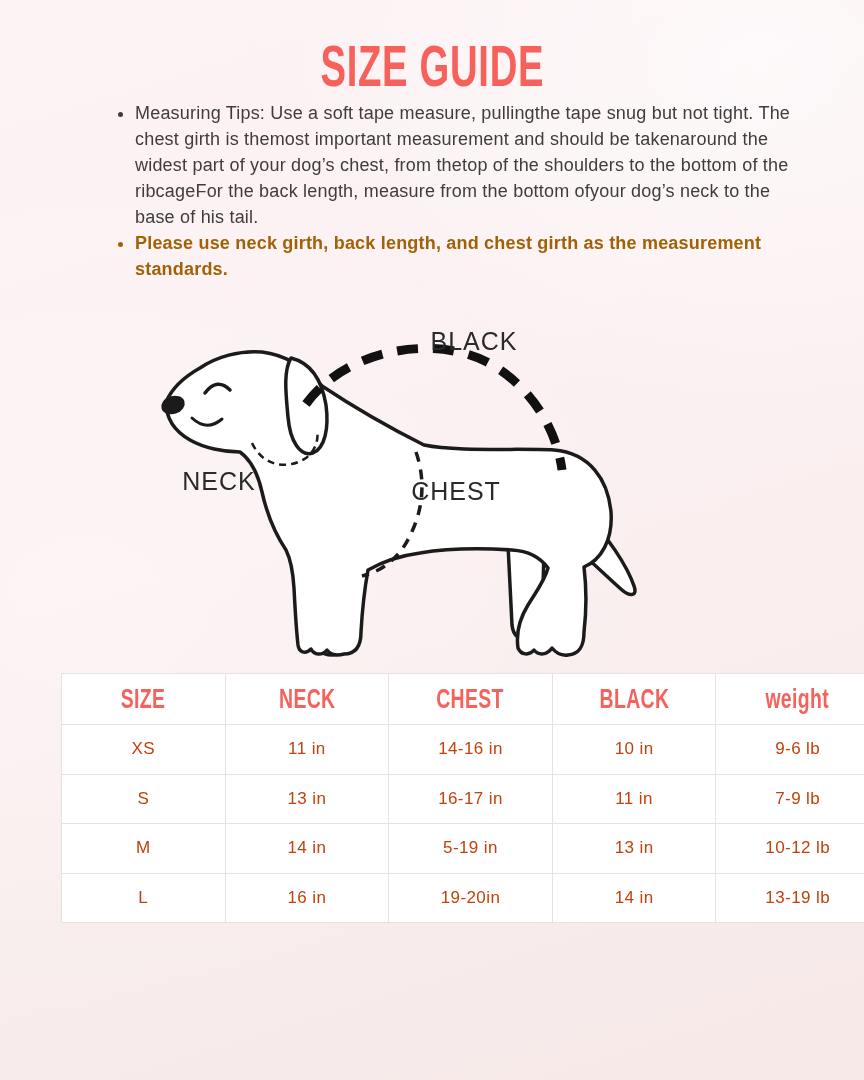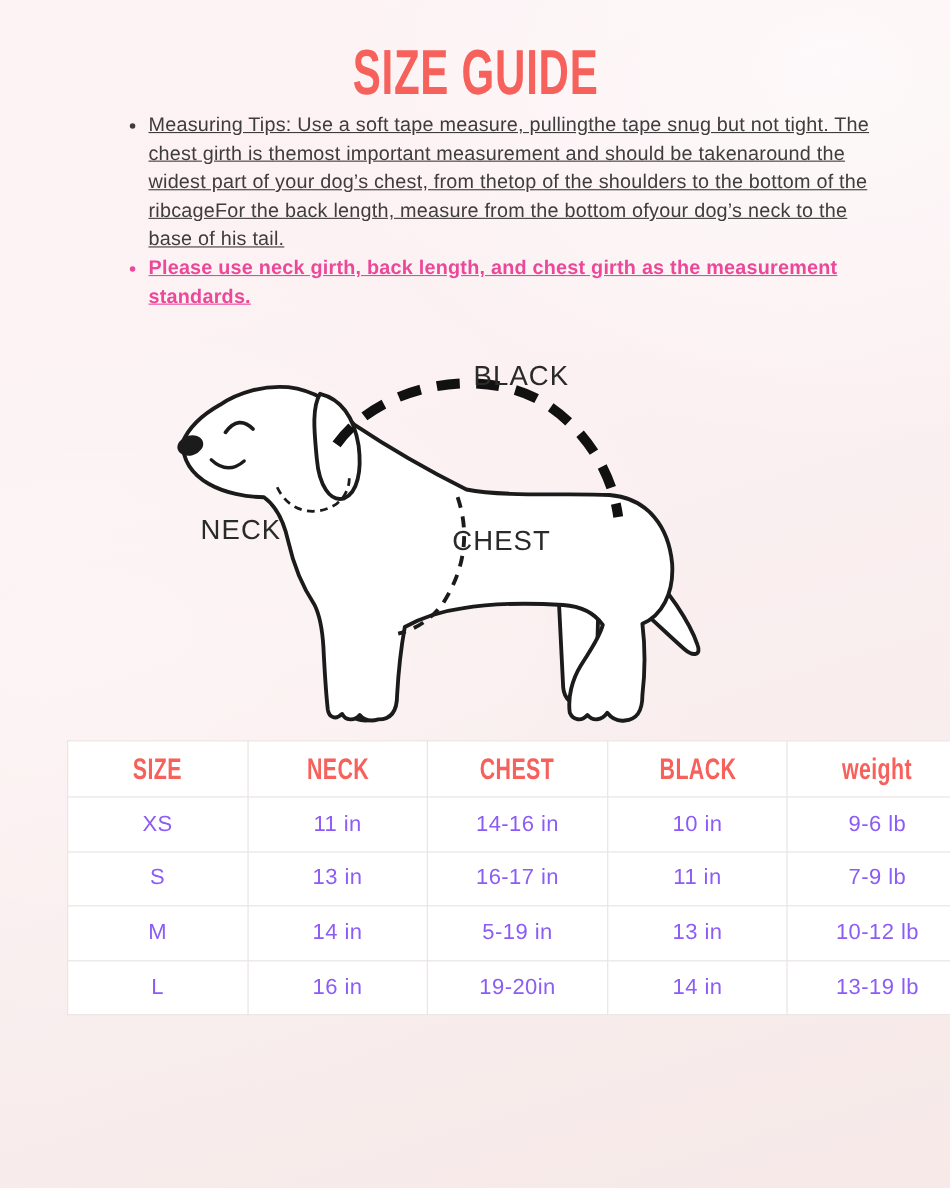--- a/index.html
+++ b/index.html
@@ -11,31 +11,31 @@
       radial-gradient(ellipse 800px 600px at 10% 55%, rgba(255,255,255,0.30), rgba(255,255,255,0) 75%),
       linear-gradient(163deg,#fdf3f5 0%,#fbf0f1 45%,#f6e9e8 100%);
   }
   .title-wrap{position:absolute;top:16px;left:0;width:100%;text-align:center;margin-top:20px;}
   .title{
     display:inline-block;font-weight:700;font-size:58px;line-height:60px;
     color:#f6615c;letter-spacing:1px;transform:scaleX(0.66);transform-origin:50% 50%;
     white-space:nowrap;
   }
   .tips{position:absolute;left:117px;top:100px;width:668px;margin:0;padding:0 0 0 18px;}
-  .tips li{font-size:18px;line-height:26px;color:#3f3c3c;letter-spacing:0.2px;margin:0;text-decoration:underline;}
-  .tips li.bold{font-weight:700;color:#ec4899;}
+  .tips li{font-size:18px;line-height:26px;color:#3f3c3c;letter-spacing:0.2px;margin:0;}
+  .tips li.bold{font-weight:700;color:#a16207;}
   .diagram{position:absolute;left:140px;top:318px;}
   .diagram text{font-family:"Liberation Sans",sans-serif;font-size:25px;fill:#2a2a2a;letter-spacing:1px;}
   .table-wrap{position:absolute;left:61px;top:673px;width:819px;}
   table.size-table{border-collapse:collapse;width:100%;background:#ffffff;table-layout:fixed;}
   table.size-table th,table.size-table td{
     border:1px solid #e8e1e1;text-align:center;vertical-align:middle;padding:0;
   }
   table.size-table th{height:50px;}
-  table.size-table td{height:48.6px;font-size:20px;color:#8b5cf6;letter-spacing:0.4px;}
+  table.size-table td{height:48.6px;font-size:17px;color:#c2410c;letter-spacing:0.4px;}
   .th-label{
     display:inline-block;font-weight:700;font-size:27px;color:#f6615c;
     letter-spacing:0.5px;transform:scaleX(0.72);transform-origin:50% 50%;white-space:nowrap;
   }
 </style>
 </head>
 <body>
 
 <div class="title-wrap">
   <span class="title">SIZE GUIDE</span>

